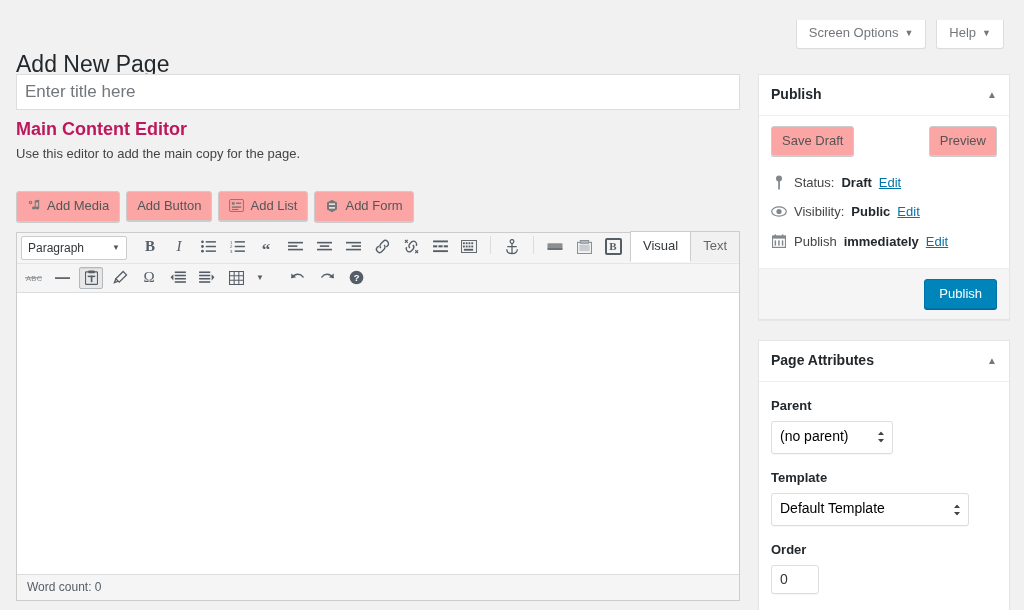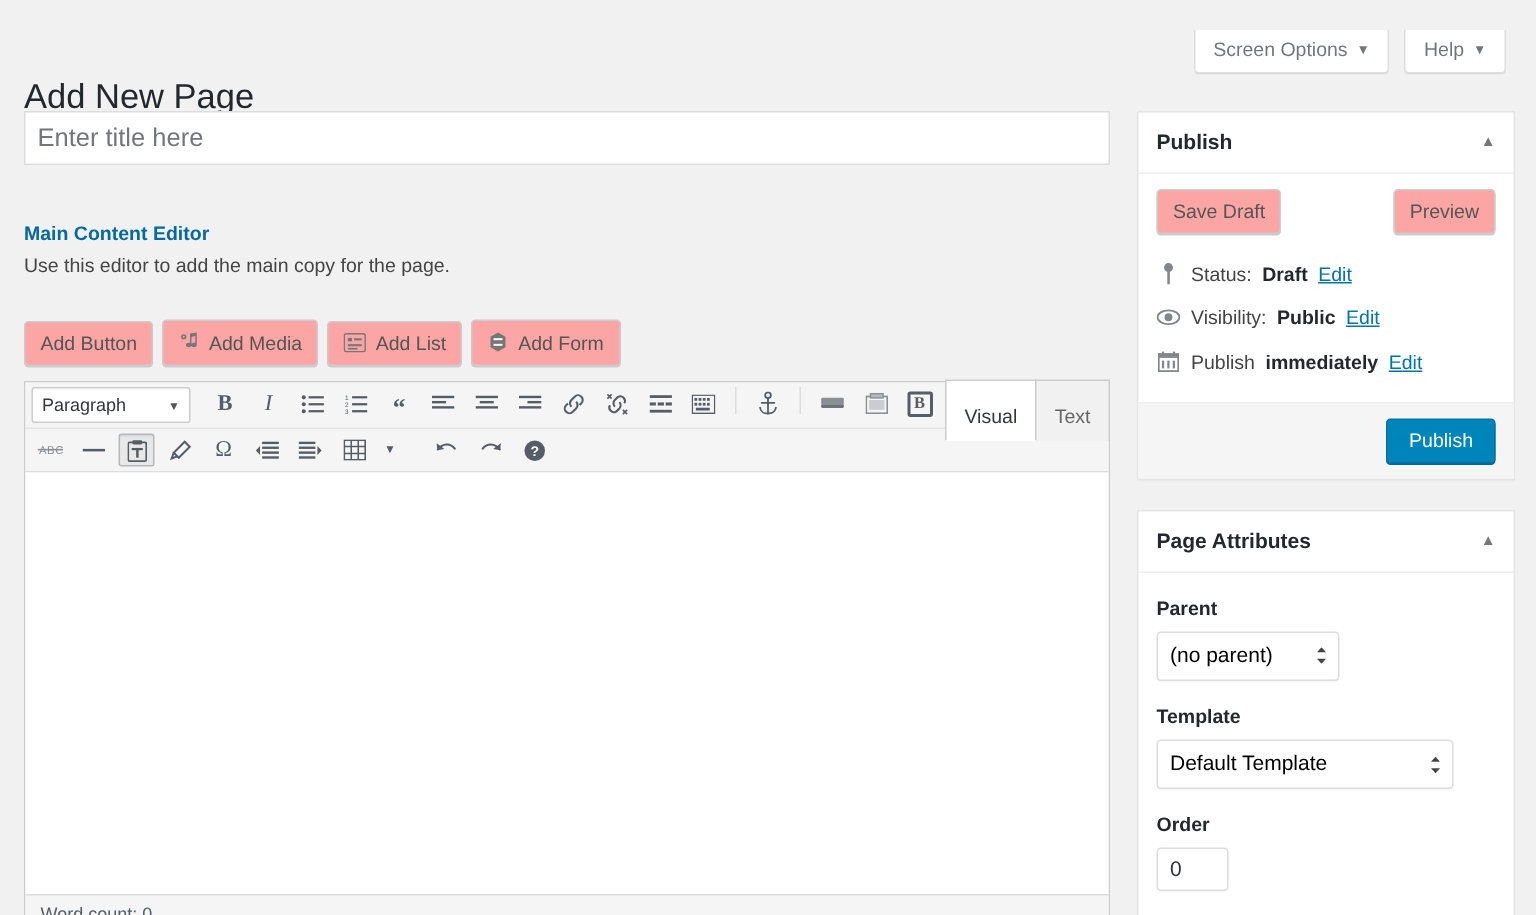--- a/index.html
+++ b/index.html
@@ -52,22 +52,22 @@
     font-size: 17px; font-family: "Liberation Sans", sans-serif;
     color: #0369a1;
     border: 1px solid #ddd;
     background: #fff;
     outline: none;
     line-height: 1.4;
   }
   .title-input::placeholder { color: #72777c; opacity: 1; }
 
   .editor-label {
-    margin-top: 36px;
-    font-size: 13px; font-weight: bold; color: #0369a1;
+    margin-top: 6px;
+    font-size: 18px; font-weight: bold; color: #be185d;
     line-height: 1.5;
   }
   .editor-desc {
     font-size: 13px; color: #444; line-height: 1.6;
     margin-top: 1px;
   }
 
   
   .media-buttons {
     margin-top: 26px;
@@ -94,21 +94,21 @@
     position: absolute; right: 0; top: -1px;
     display: flex;
     z-index: 3;
   }
   .editor-tab {
     border: 1px solid #ccc;
     border-bottom: none;
     background: #f1f1f1;
     color: #666;
     font-size: 13px;
-    padding: 15px 12px 6px;
+    padding: 5px 12px 6px;
     cursor: pointer;
     line-height: 1.4;
     margin-left: -1px;
   }
   .editor-tab.active {
     background: #fff;
     color: #32373c;
     border-bottom: 1px solid #fff;
     position: relative; z-index: 2;
   }
@@ -310,30 +310,30 @@
 
 <div class="col-left">
 
   <input class="title-input" type="text" value="" placeholder="Enter title here" style="">
 
   <div class="editor-label">Main Content Editor</div>
   <div class="editor-desc">Use this editor to add the main copy for the page.</div>
 
   <div class="media-buttons">
     <div class="btn-secondary">
-      <span>Add Button</span>
-    </div>
-    <div class="btn-secondary">
       <span>
         <svg width="14" height="14" viewBox="0 0 20 20">
             <path fill="#777" d="M5 2.5a2.5 2.5 0 100 5 2.5 2.5 0 000-5zm0 1.6a.9.9 0 110 1.8.9.9 0 010-1.8z"></path>
             <path fill="#777" d="M11 2v9.1c-.4-.2-.8-.3-1.3-.3-1.5 0-2.7.9-2.7 2.1s1.2 2.1 2.7 2.1 2.7-.9 2.7-2.1V5.2l3.6-1V11c-.4-.2-.8-.3-1.3-.3-1.5 0-2.7.9-2.7 2.1s1.2 2.1 2.7 2.1S17.4 14 17.4 12.8V1l-6.4 1z"></path>
           </svg>
       </span>
       <span>Add Media</span>
+    </div>
+    <div class="btn-secondary">
+      <span>Add Button</span>
     </div>
     <div class="btn-secondary">
       <span>
         <svg width="15" height="13" viewBox="0 0 16 14">
             <rect x="0.5" y="0.5" width="15" height="13" rx="1.5" fill="none" stroke="#777"></rect>
             <rect x="3" y="3.5" width="3" height="2.5" fill="#777"></rect>
             <rect x="7.5" y="3.8" width="5.5" height="1.5" fill="#777"></rect>
             <rect x="3" y="8" width="10" height="1.5" fill="#777"></rect>
             <rect x="3" y="10.7" width="7" height="1.2" fill="#777"></rect>
           </svg>

